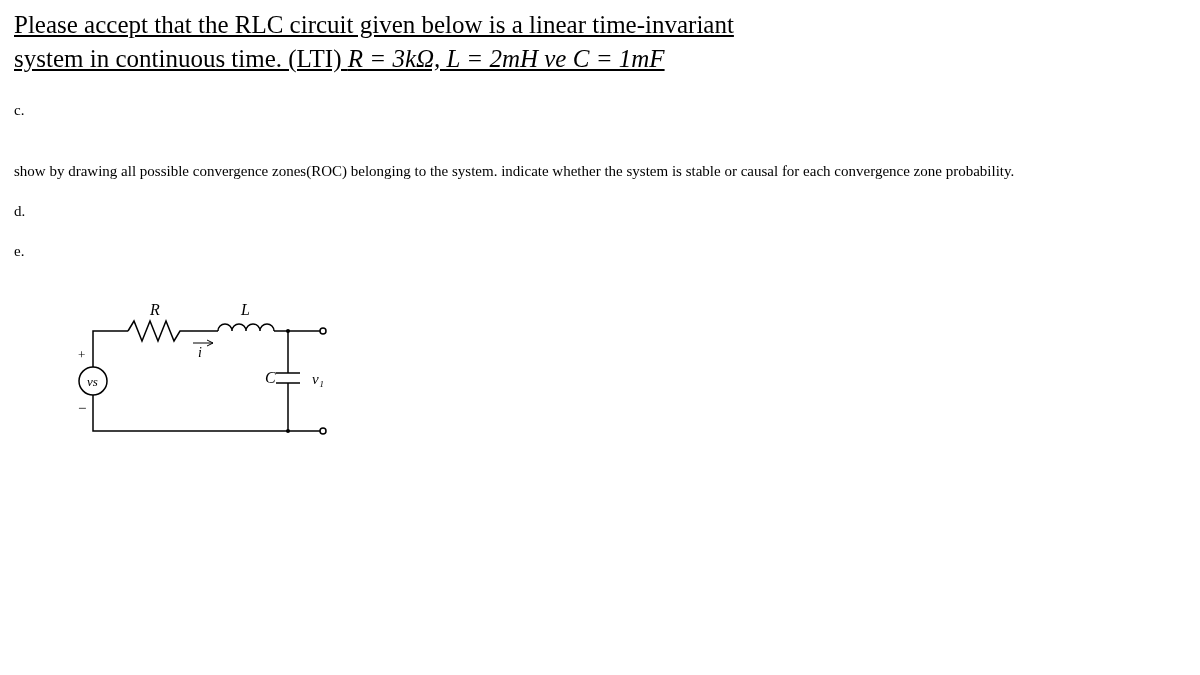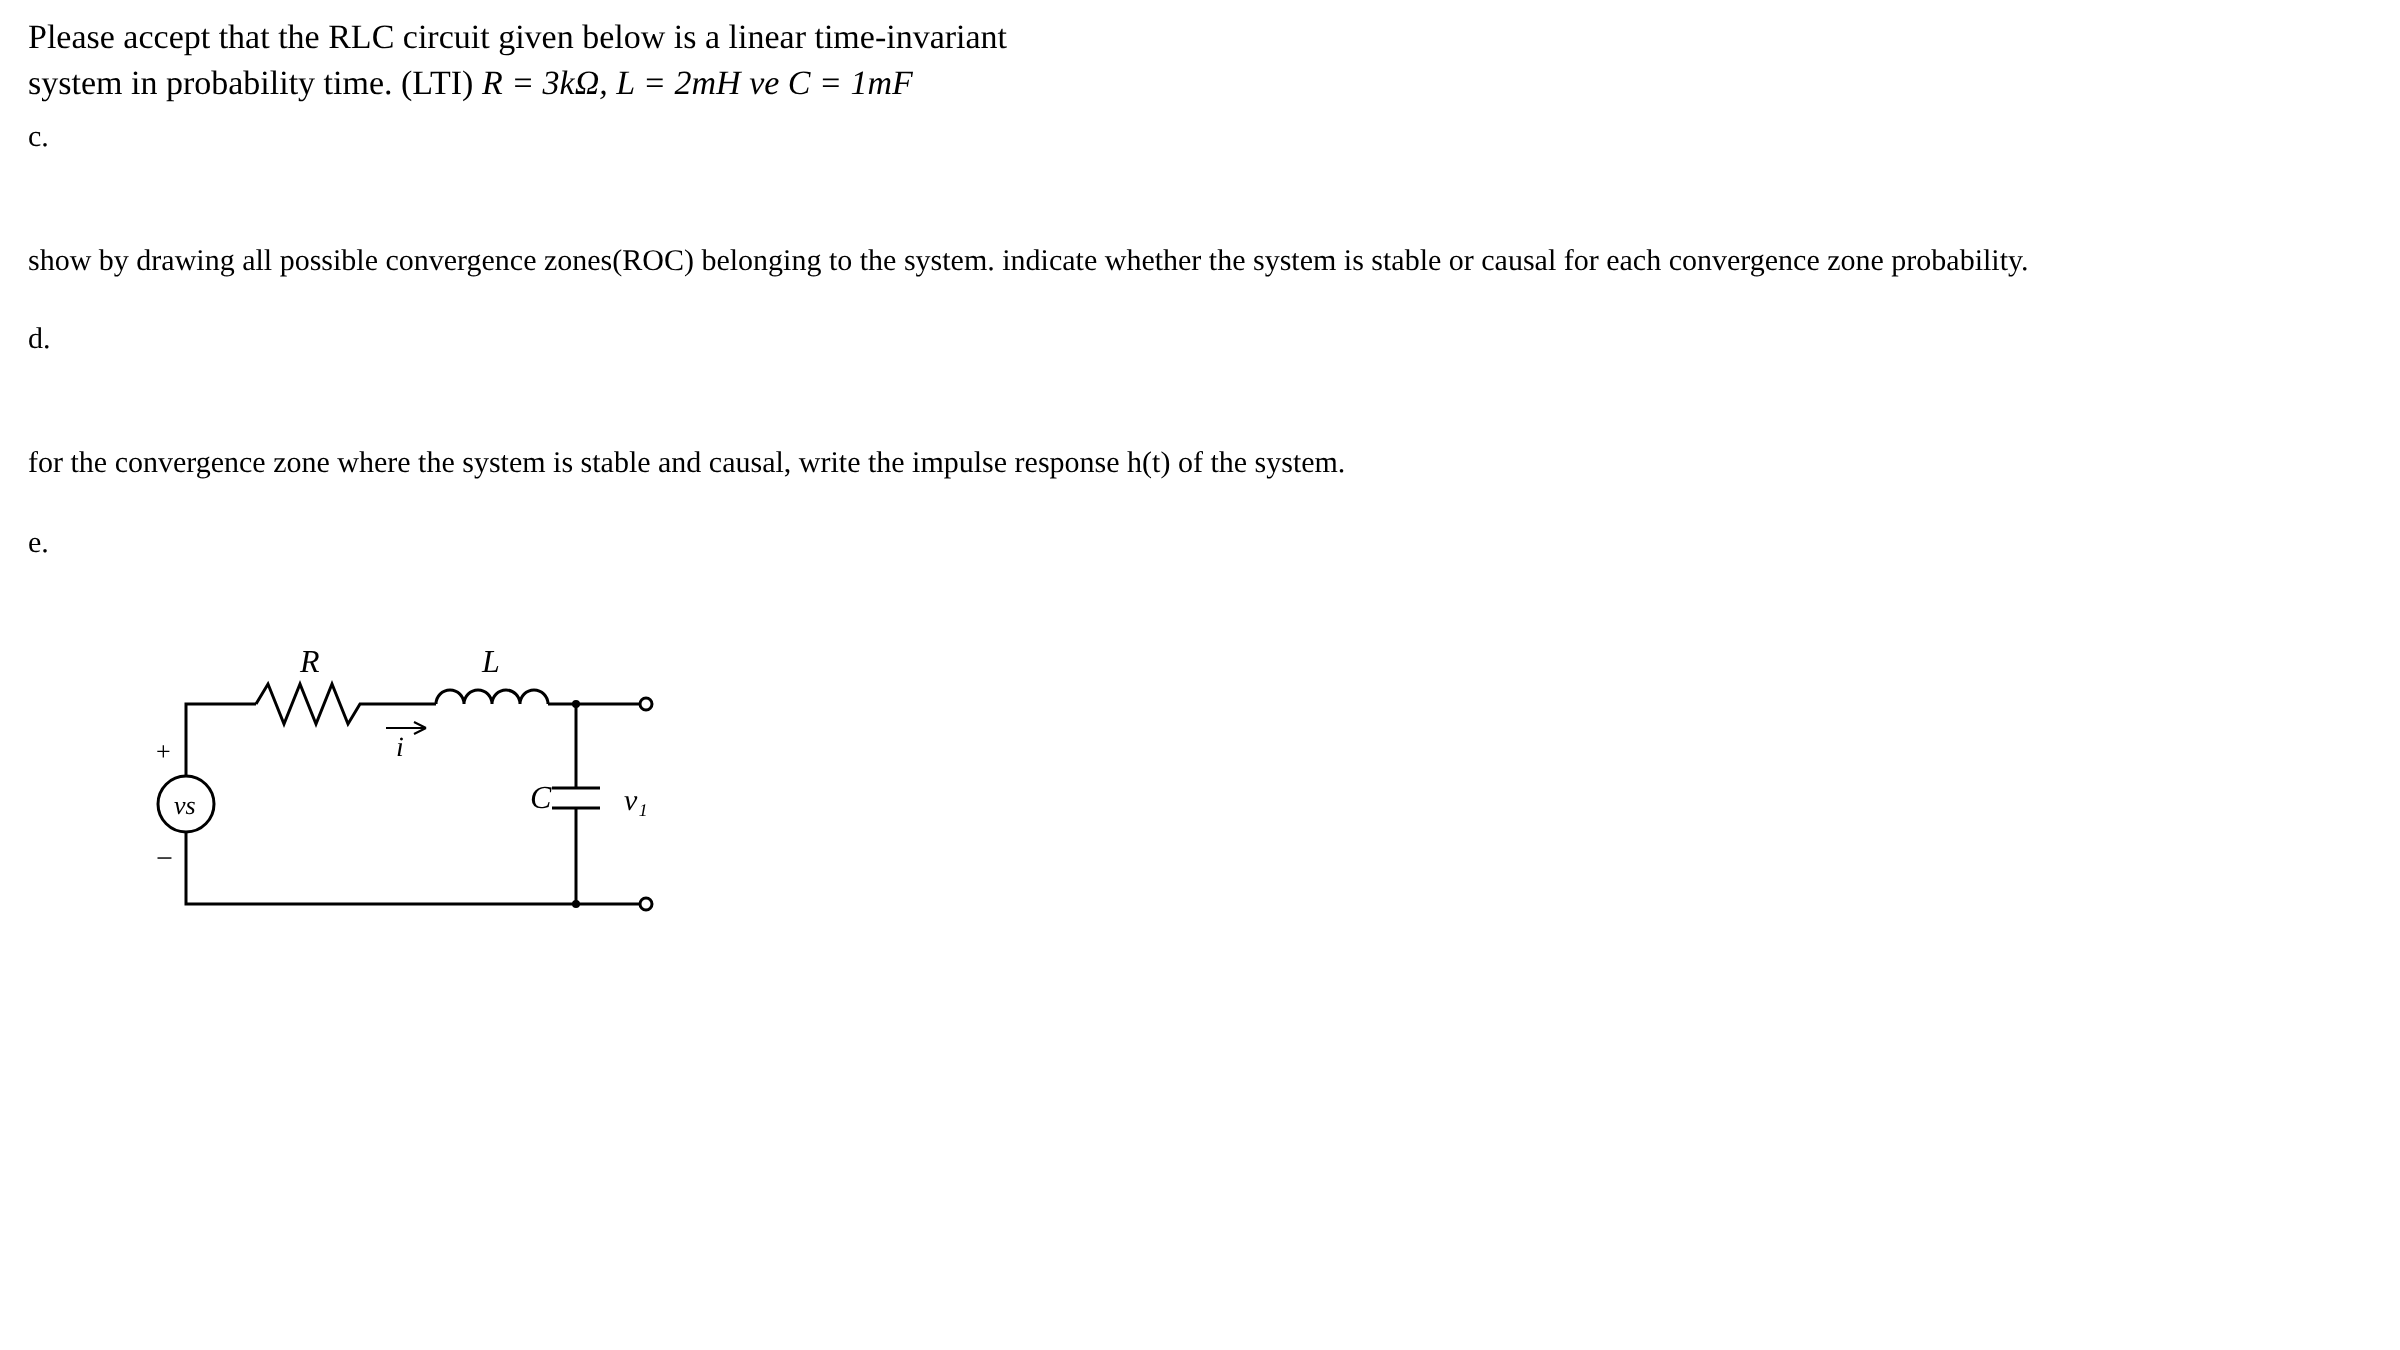--- a/index.html
+++ b/index.html
@@ -5,23 +5,24 @@
     body {
       font-family: Georgia, 'Times New Roman', serif;
       margin: 0;
       padding: 8px 14px;
       width: 1200px;
       box-sizing: border-box;
       color: #000;
       background: #fff;
     }
     .intro {
-      font-size: 17px;
+      font-size: 25px;
       line-height: 1.35;
-      margin-bottom: 5px;
+      margin-bottom: 24px;
+      text-decoration: underline;
     }
     .intro .math {
       font-style: italic;
       font-family: 'Times New Roman', serif;
     }
     .section {
       margin-bottom: 18px;
       font-size: 15px;
       line-height: 1.45;
     }
@@ -40,31 +41,30 @@
     .circuit-wrap {
       margin-top: 28px;
       margin-left: 44px;
     }
   </style>
 </head>
 <body>
 
 <div class="intro">
   <span>Please accept that the RLC circuit given below is a linear time-invariant</span><br>
-  <span>system in probability time. (LTI) </span><span class="math">R = 3kΩ, L = 2mH ve C = 1mF</span>
+  <span>system in continuous time. (LTI) </span><span class="math">R = 3kΩ, L = 2mH ve C = 1mF</span>
 </div>
 
 <div class="section">
   <span class="section-label">c.</span>
   <span class="section-text">show by drawing all possible convergence zones(ROC) belonging to the system. indicate whether the system is stable or causal for each convergence zone probability.</span>
 </div>
 
 <div class="section">
   <span class="section-label">d.</span>
-  <span class="section-text">for the convergence zone where the system is stable and causal, write the impulse response h(t) of the system.</span>
 </div>
 
 <div class="section">
   <span class="section-label">e.</span>
 </div>
 
 <div class="circuit-wrap">
   <svg width="280" height="160" viewBox="0 0 280 160">
     <g stroke="#000" stroke-width="1.5" fill="none">
 

